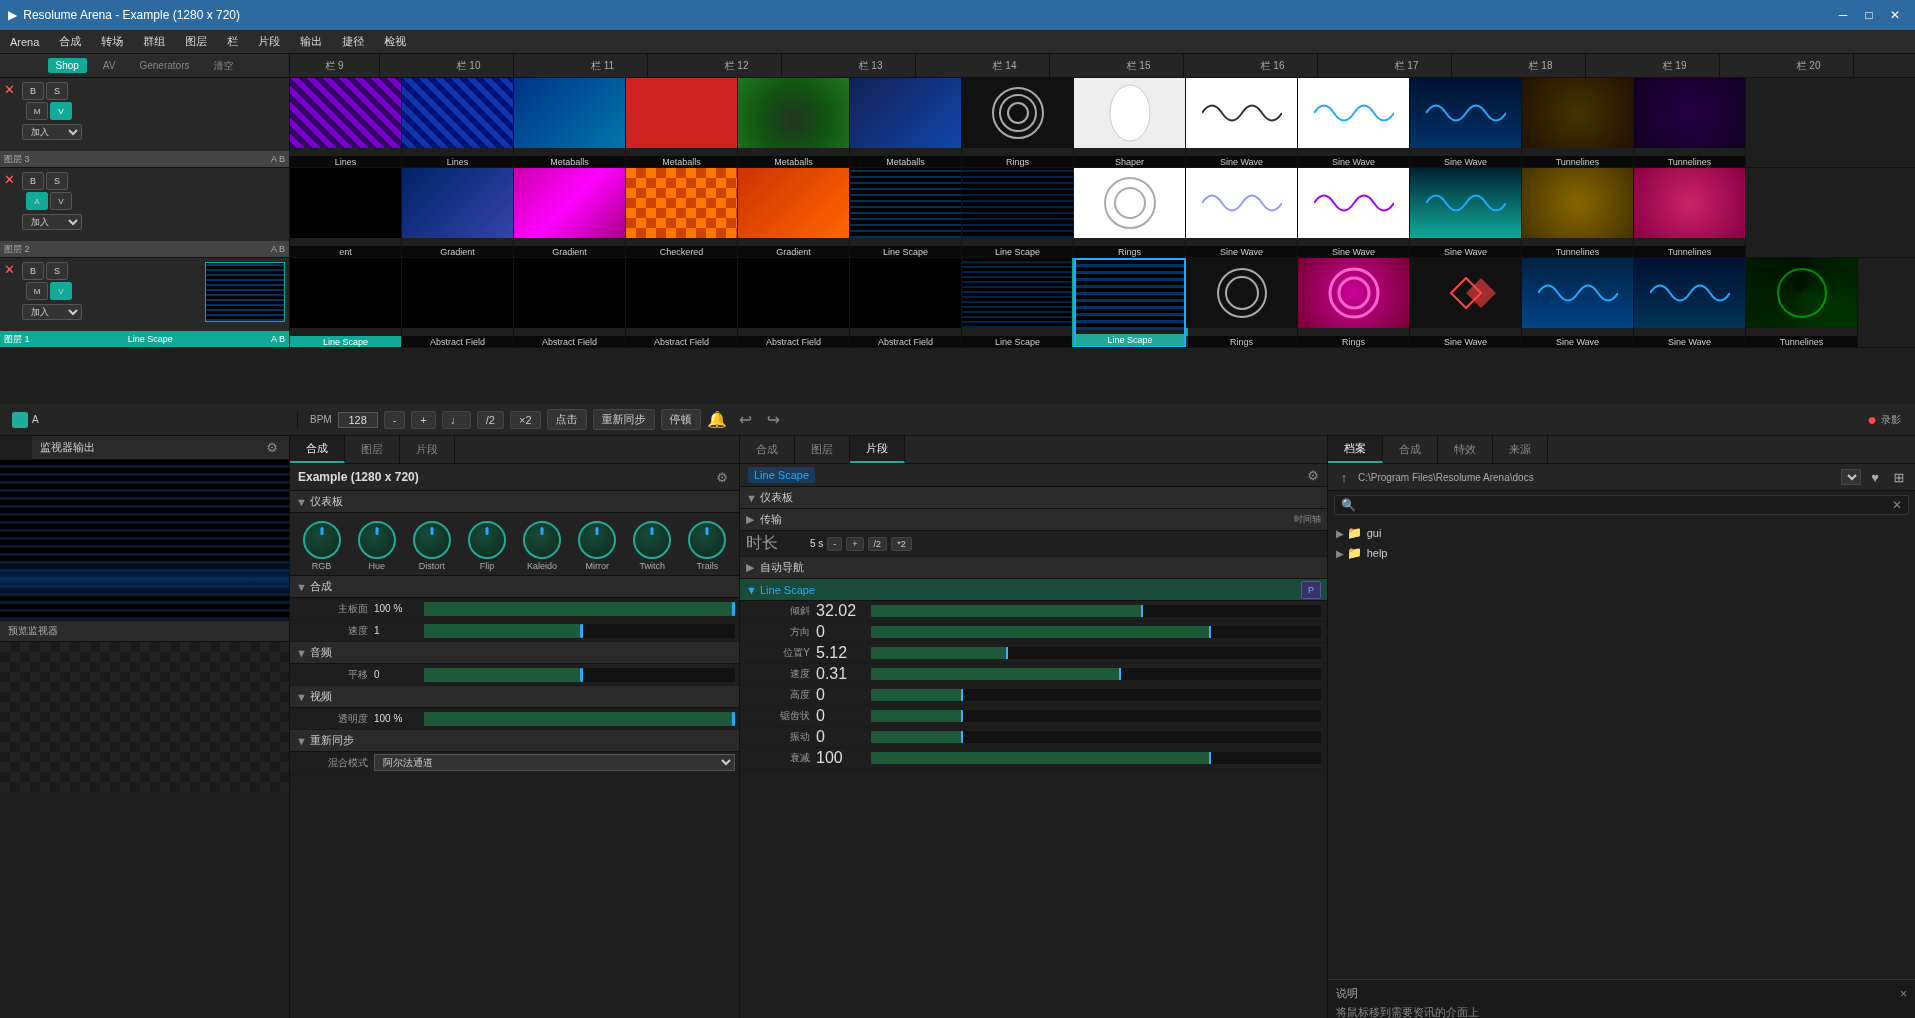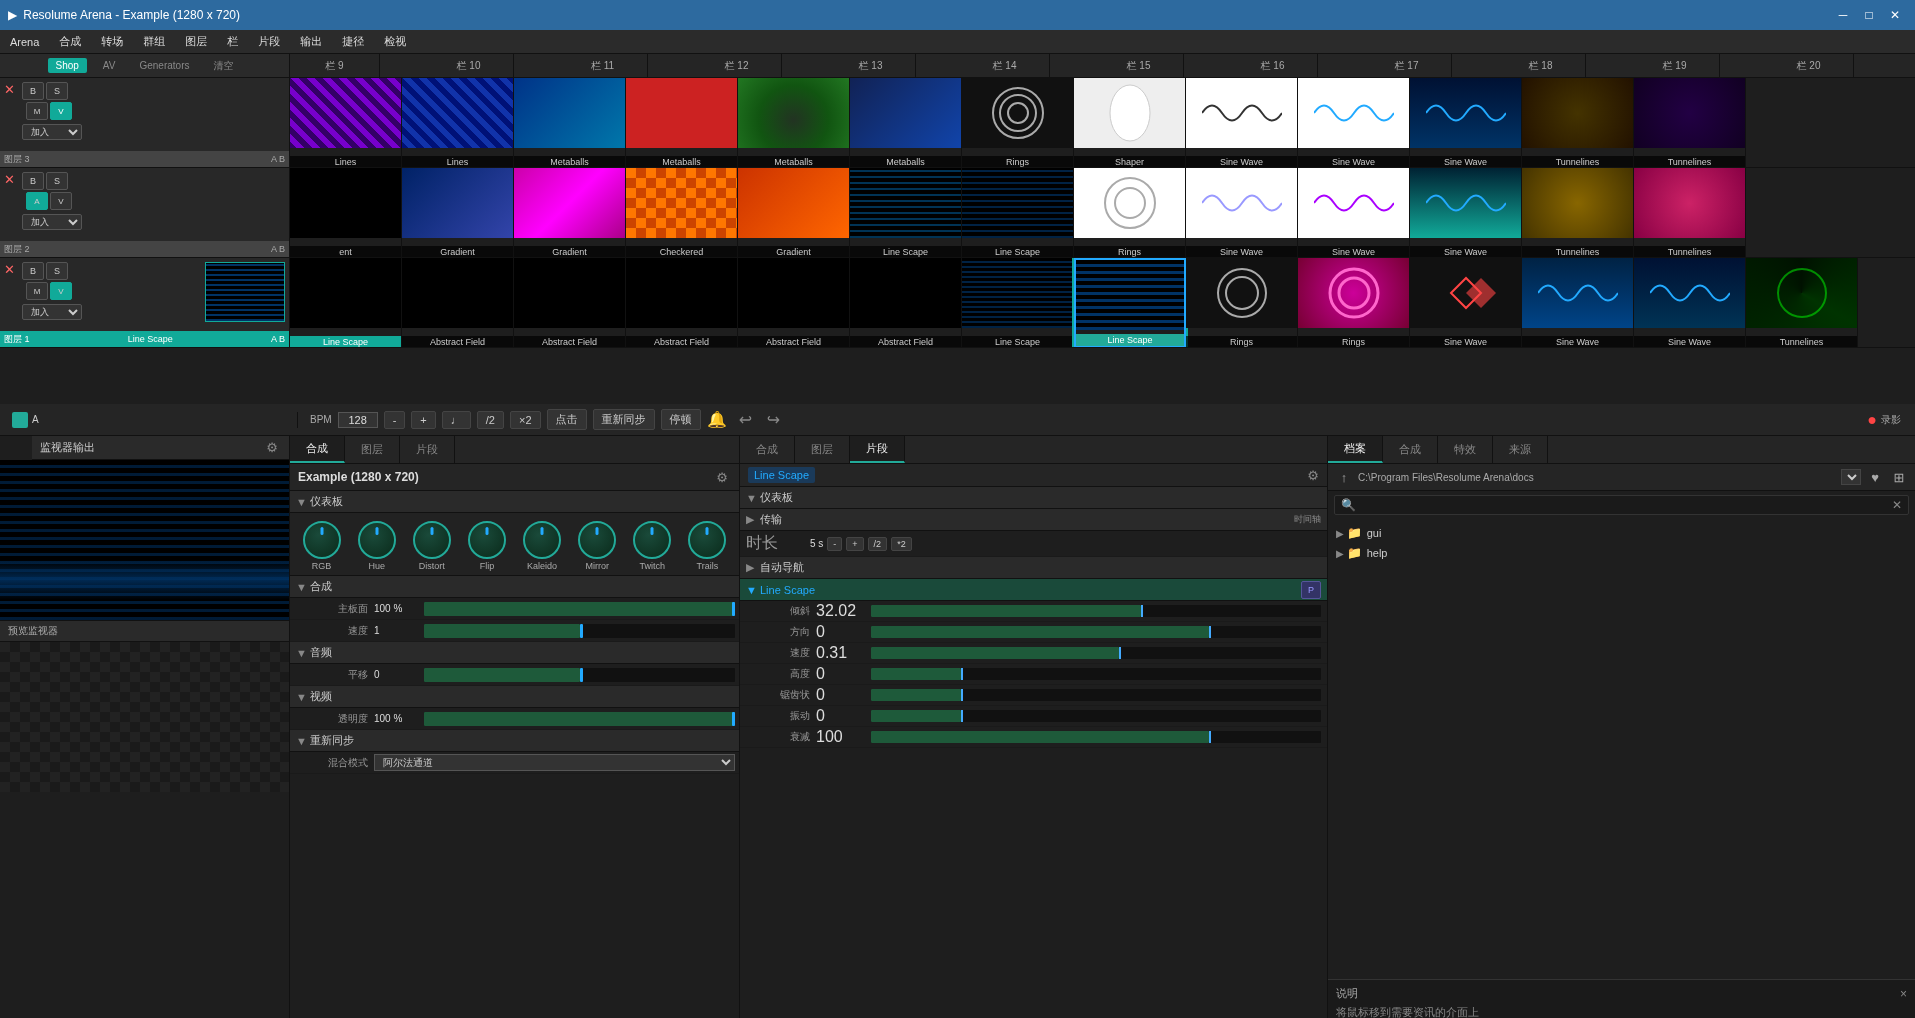--- a/index.html
+++ b/index.html
@@ -1086,20 +1086,28 @@
 
     <div class="clip-param-row">
       <span class="cpr-label">方向</span>
       <span class="cpr-value">0</span>
       <div class="cpr-bar-wrap">
         <div class="cpr-bar-fill" style="width:75%;"></div>
         <div class="cpr-handle" style="left:75%;"></div>
       </div>
     </div>
 
+    <div class="clip-param-row">
+      <span class="cpr-label">位置Y</span>
+      <span class="cpr-value">5.12</span>
+      <div class="cpr-bar-wrap">
+        <div class="cpr-bar-fill" style="width:30%;"></div>
+        <div class="cpr-handle" style="left:30%;"></div>
+      </div>
+    </div>
 
     <div class="clip-param-row">
       <span class="cpr-label">速度</span>
       <span class="cpr-value">0.31</span>
       <div class="cpr-bar-wrap">
         <div class="cpr-bar-fill" style="width:55%;"></div>
         <div class="cpr-handle" style="left:55%;"></div>
       </div>
     </div>
 

